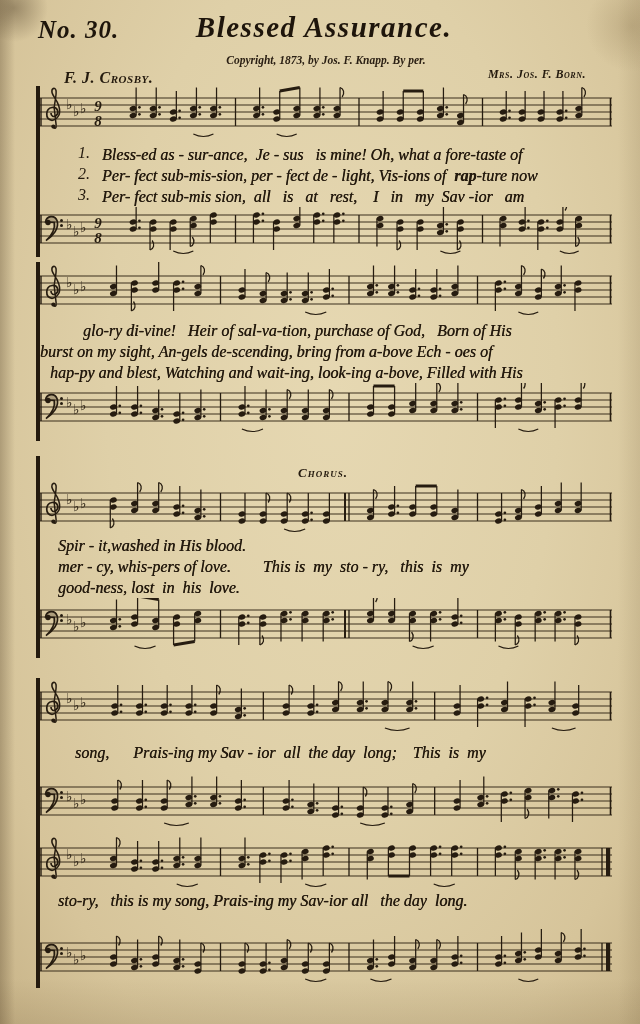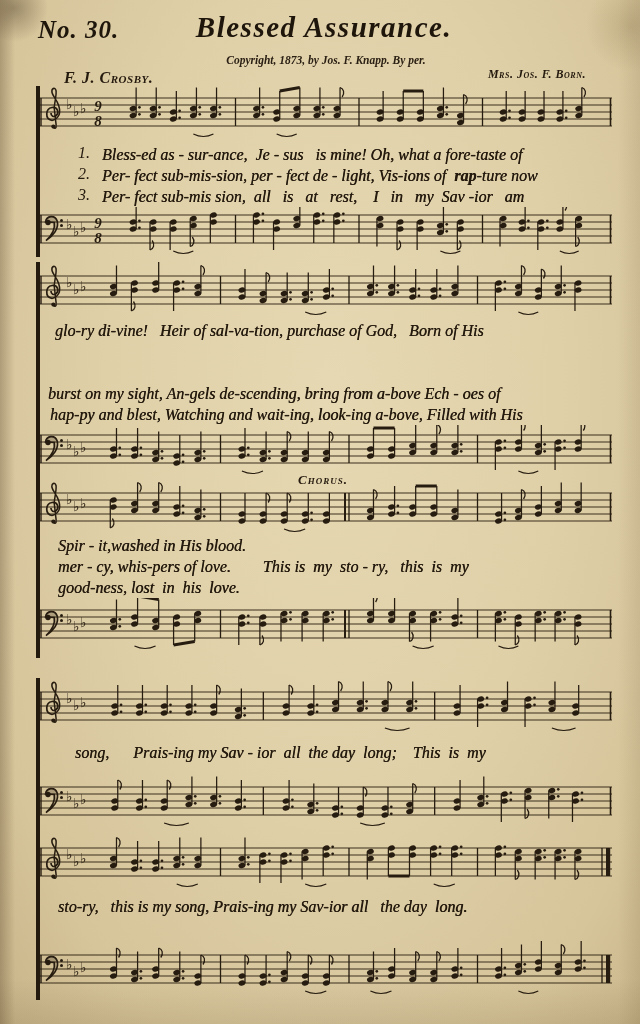--- a/index.html
+++ b/index.html
@@ -27,24 +27,24 @@
   .system{position:absolute;left:36px;width:572px;border-left:4px solid #241a0e;}
   #sys1{top:86px;}  #sys2{top:262px;}  #sys3{top:456px;}  #sys4{top:678px;}  #sys5{top:832px;}
   .system svg{display:block;}
   .lyrics{white-space:pre;font-size:16px;line-height:21px;color:#241a0e;
     text-shadow:.35px 0 0 currentColor;}
   .vline{display:flex;white-space:pre;}
   .vnum{width:20px;text-align:right;flex:0 0 20px;}
   .vgap{width:12px;flex:0 0 12px;}
   .b{font-weight:bold;}
   .chorus-label{position:relative;height:17px;}
-  .chorus-label span{position:absolute;left:258px;top:16px;font-size:13px;font-weight:bold;
+  .chorus-label span{position:absolute;left:258px;top:9px;font-size:13px;font-weight:bold;
     font-variant:small-caps;letter-spacing:1px;color:#241a0e;}
-  .pl34{padding-left:30px;} .pl18{padding-left:18px;} .pl15{padding-left:15px;}
-  .pl0{padding-left:8px;margin-top:42px;} .pl2{padding-left:10px;} .pl35{padding-left:35px;}
+  .pl34{padding-left:30px;} .pl18{padding-left:18px;} .pl15{padding-left:15px;margin-left:28px;}
+  .pl0{padding-left:0px;} .pl2{padding-left:10px;} .pl35{padding-left:35px;}
 </style>
 </head>
 <body>
 
 <div class="page">
 
   <div class="hymn-no">No. 30.</div>
   <div class="title">Blessed Assurance.</div>
   <div class="copyright">Copyright, 1873, by Jos. F. Knapp.   By per.</div>
   <div class="author-l">F. J. Crosby.</div>
@@ -1017,21 +1017,21 @@
         <ellipse cx="518.165" cy="26.5" rx="3.5" ry="2.6" fill="#261c10" transform="rotate(-18 518.165 26.5)"></ellipse>
         <line x1="515.0649999999999" y1="19.5" x2="515.0649999999999" y2="47.5" stroke="#261c10" stroke-width="1.25"></line>
         <circle cx="524.5649999999999" cy="18.3" r="1.35" fill="#261c10"></circle>
         <circle cx="524.5649999999999" cy="25.3" r="1.35" fill="#261c10"></circle>
         <ellipse cx="538.065" cy="19.5" rx="3.5" ry="2.6" fill="#261c10" transform="rotate(-18 538.065 19.5)"></ellipse>
         <ellipse cx="538.065" cy="26.5" rx="3.5" ry="2.6" fill="#261c10" transform="rotate(-18 538.065 26.5)"></ellipse>
         <line x1="534.965" y1="19.5" x2="534.965" y2="47.5" stroke="#261c10" stroke-width="1.25"></line>
         <path d="M475.265,47.5 c3.6,-1.2 5,-5.5 2.1,-9.5" stroke="#261c10" stroke-width="1.3" fill="none"></path>
         <path d="M534.965,47.5 c3.6,-1.2 5,-5.5 2.1,-9.5" stroke="#261c10" stroke-width="1.3" fill="none"></path>
       </svg>
-    <div class="lyrics pl18" style="margin:8px 0">sto-ry,   this is my song, Prais-ing my Sav-ior all   the day  long.</div>
+    <div class="lyrics pl18" style="margin:2px 0">sto-ry,   this is my song, Prais-ing my Sav-ior all   the day  long.</div>
     <svg id="s5b" width="572" height="75">
         <line x1="0" y1="30" x2="572" y2="30" stroke="#3b2e1c" stroke-width="1.05"></line>
         <line x1="0" y1="37" x2="572" y2="37" stroke="#3b2e1c" stroke-width="1.05"></line>
         <line x1="0" y1="44" x2="572" y2="44" stroke="#3b2e1c" stroke-width="1.05"></line>
         <line x1="0" y1="51" x2="572" y2="51" stroke="#3b2e1c" stroke-width="1.05"></line>
         <line x1="0" y1="58" x2="572" y2="58" stroke="#3b2e1c" stroke-width="1.05"></line>
         <line x1="1" y1="30" x2="1" y2="58" stroke="#261c10" stroke-width="1.4"></line>
         <circle cx="8" cy="37.5" r="2.7" fill="#261c10"></circle>
         <path d="M5.5,37 C6.5,30.5 15,29.5 17.2,36 C19.4,43 13,51.5 6,55.5 C12,50 15.4,44 14.2,37.5 Z" stroke="#261c10" stroke-width="1.6" fill="#261c10" fill-opacity=".25"></path>
         <circle cx="21.5" cy="35.5" r="1.5" fill="#261c10"></circle>

